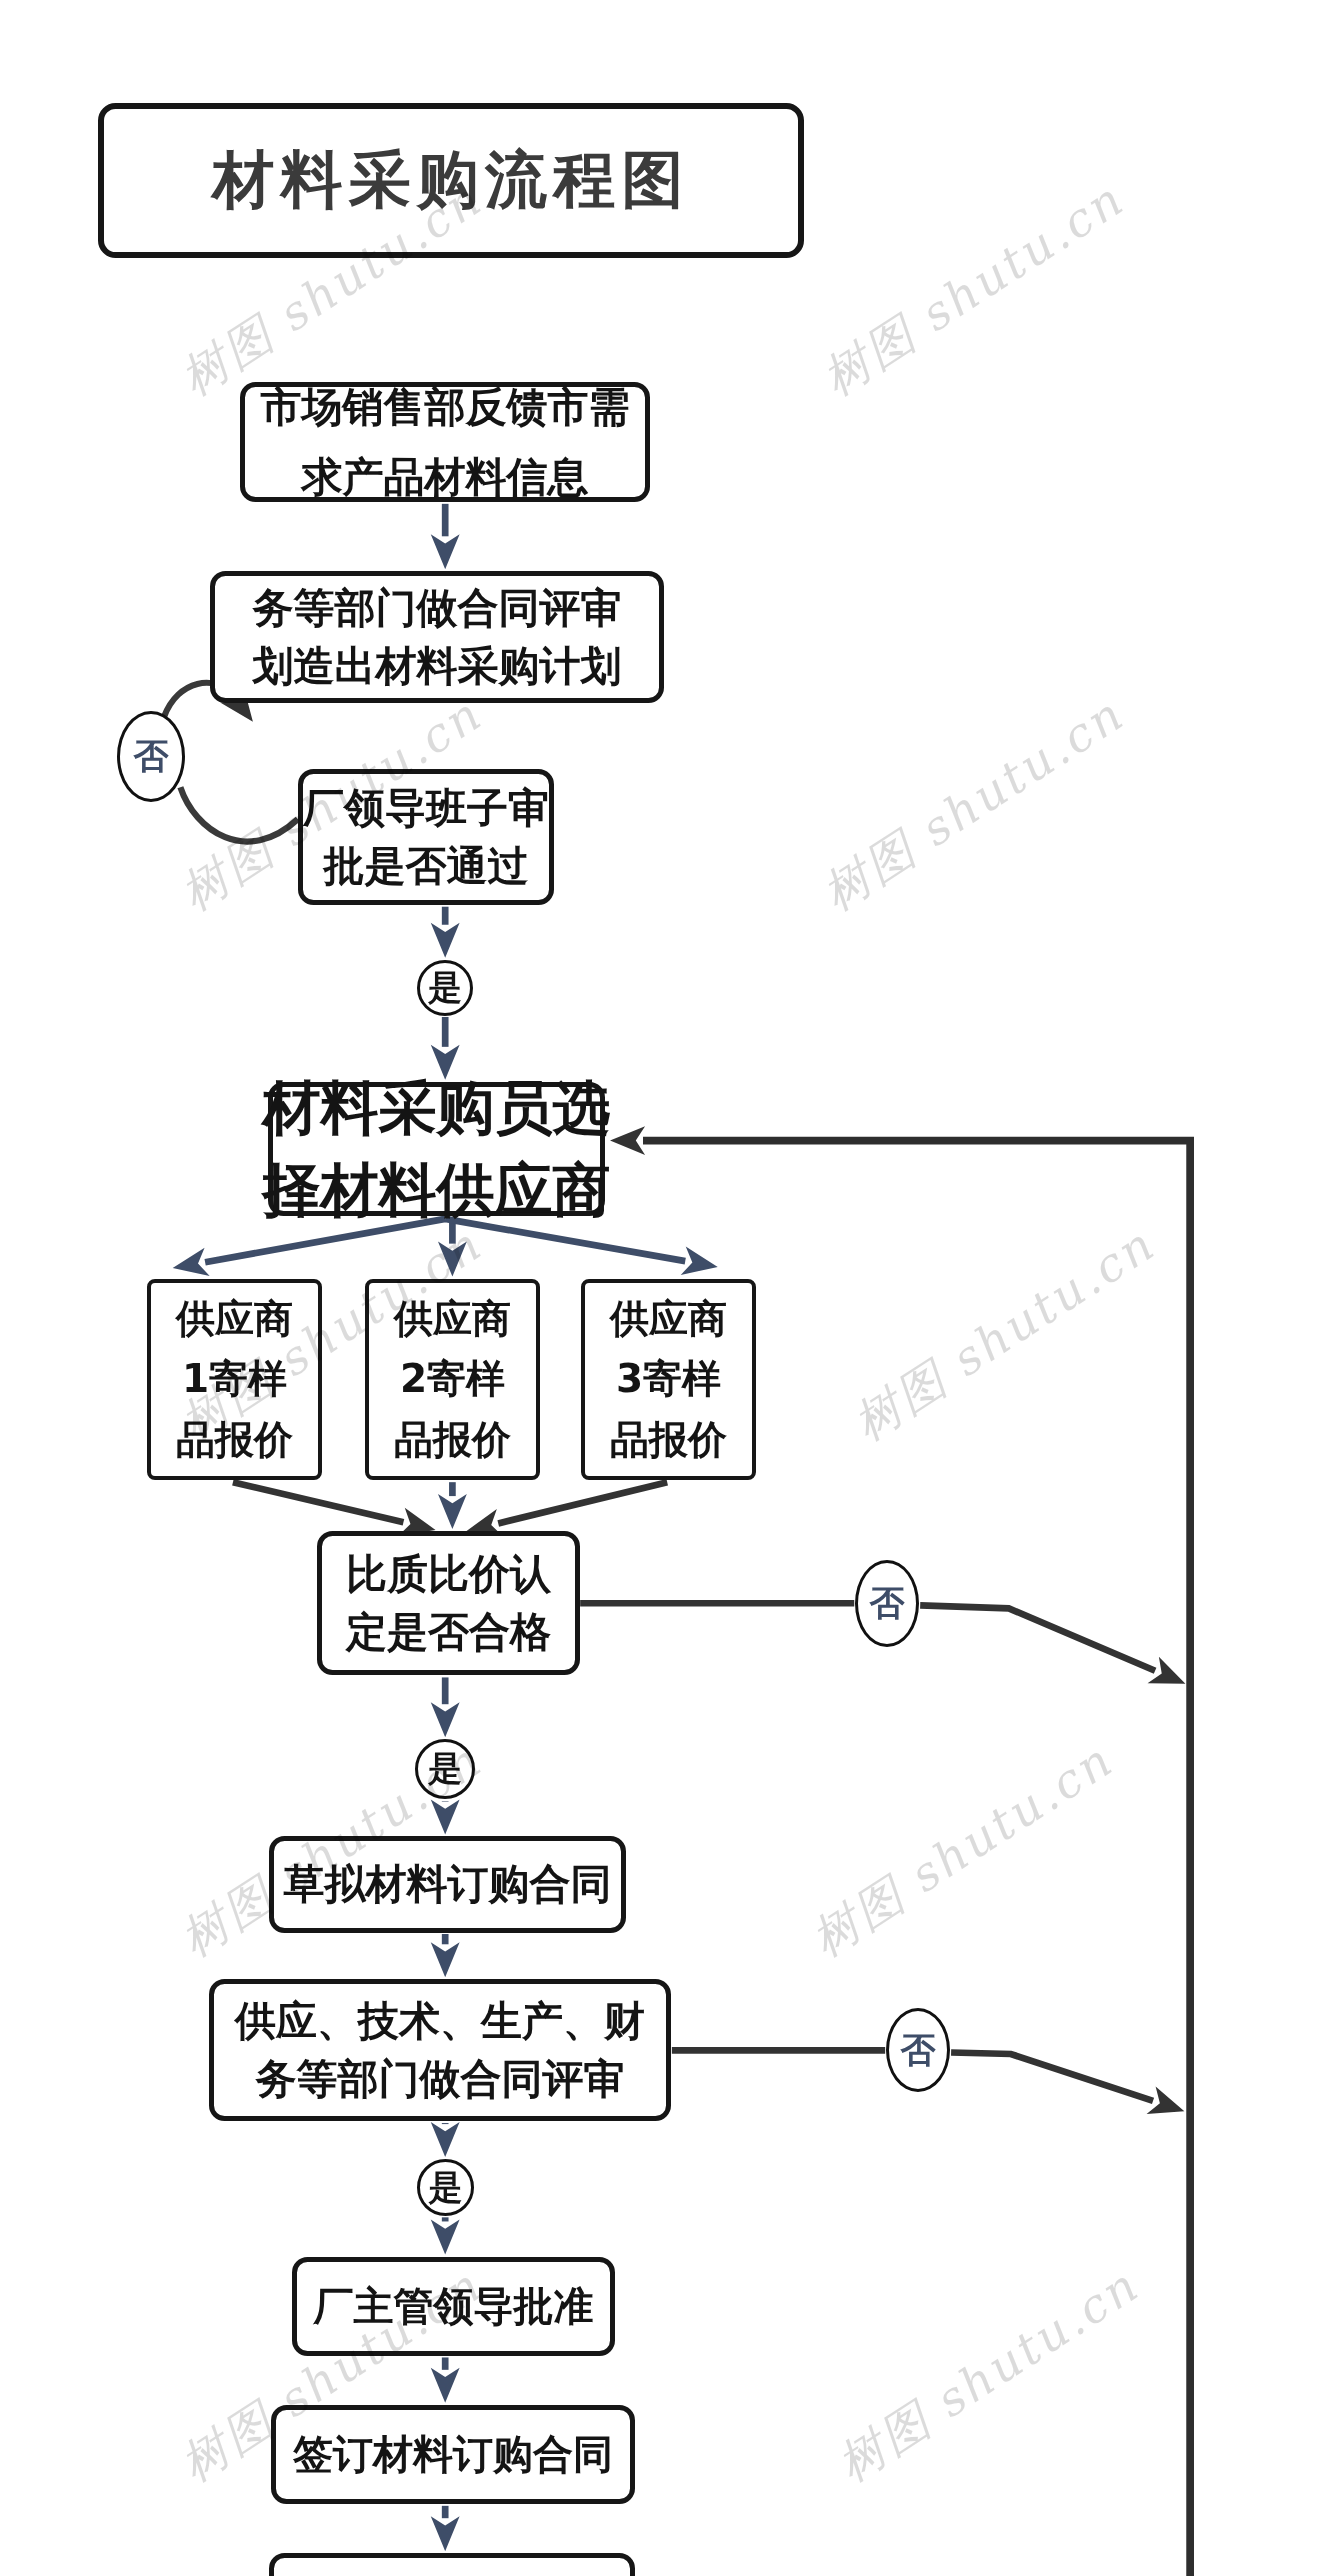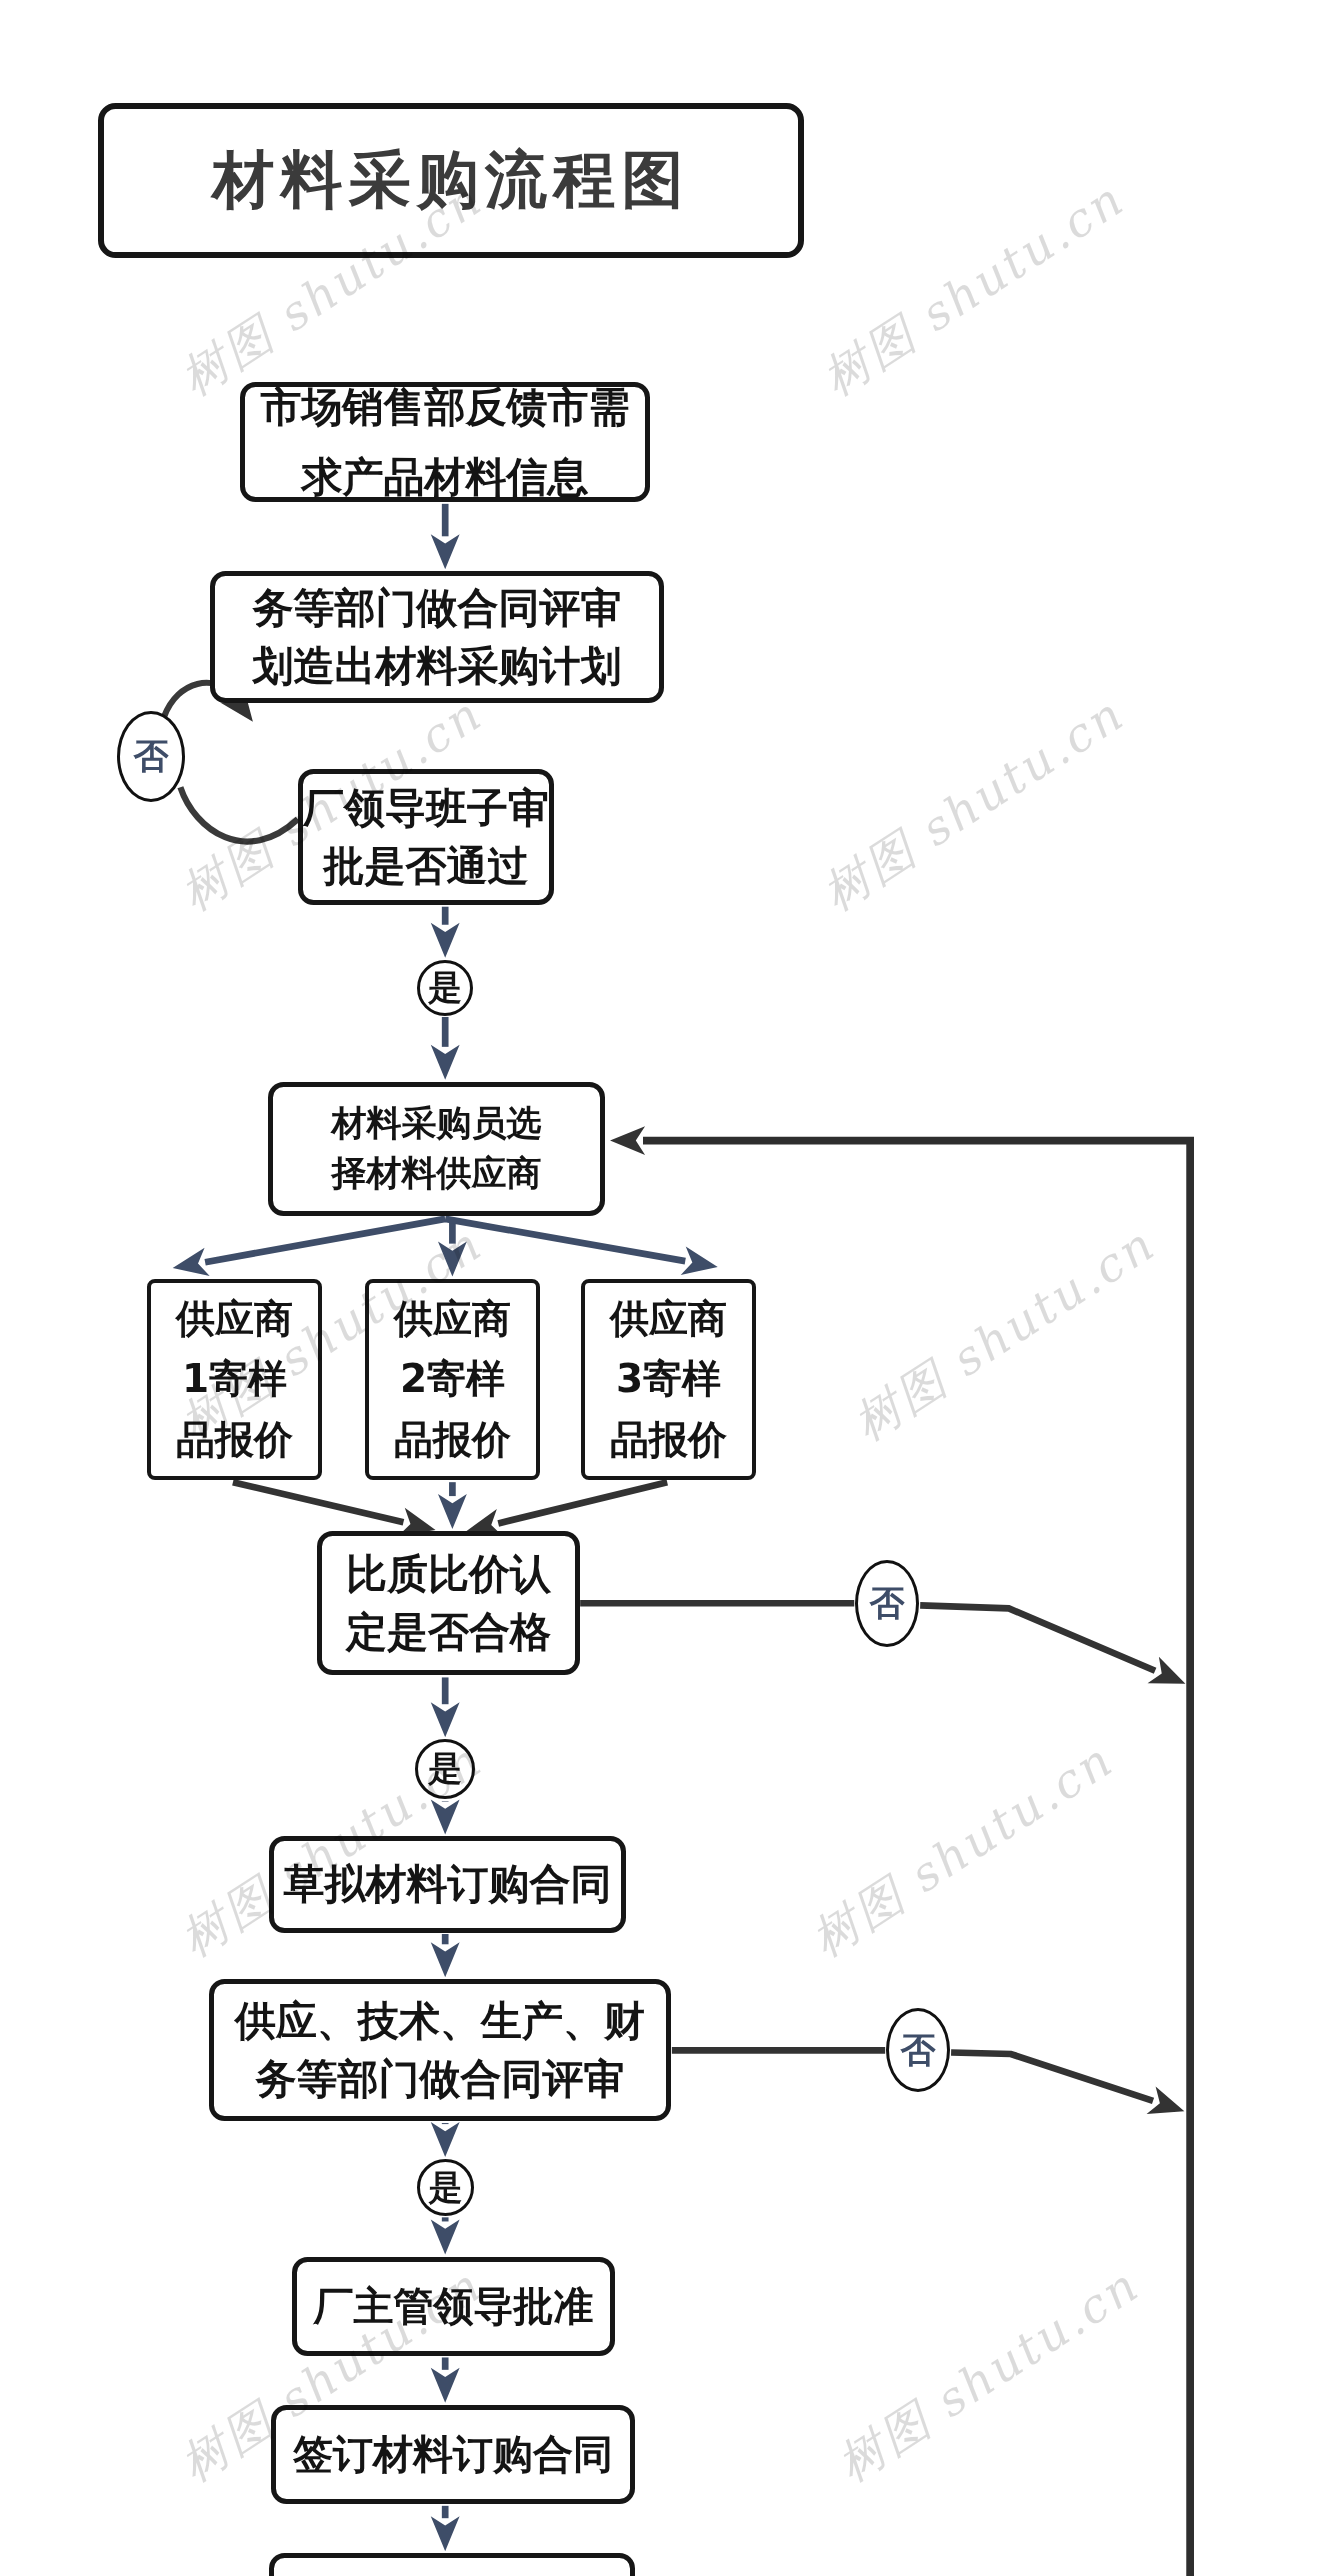--- a/index.html
+++ b/index.html
@@ -22,21 +22,21 @@
     text-align:center;
     color:#141414;
     font-weight:600;
     line-height:1.42;
   }
   .node .ln{white-space:nowrap;}
   .title-box{border-width:6.7px;border-radius:17.5px;}
   .title-box .ln{font-size:62px;color:#3b3b3b;letter-spacing:6.2px;}
   .f78 .ln{font-size:40px;}
   .f80 .ln{font-size:41px;}
-  .f84 .ln{font-size:35px;}
+  .f84 .ln{font-size:58px;}
   .sharp{border-radius:8px;border-width:4.1px;}
   .sharp .ln{font-size:39px;line-height:1.55;}
   .circle{
     position:absolute;z-index:2;
     box-sizing:border-box;
     background:#ffffff;
     border:3.6px solid #111111;
     border-radius:50%;
     display:flex;align-items:center;justify-content:center;
     font-weight:600;

